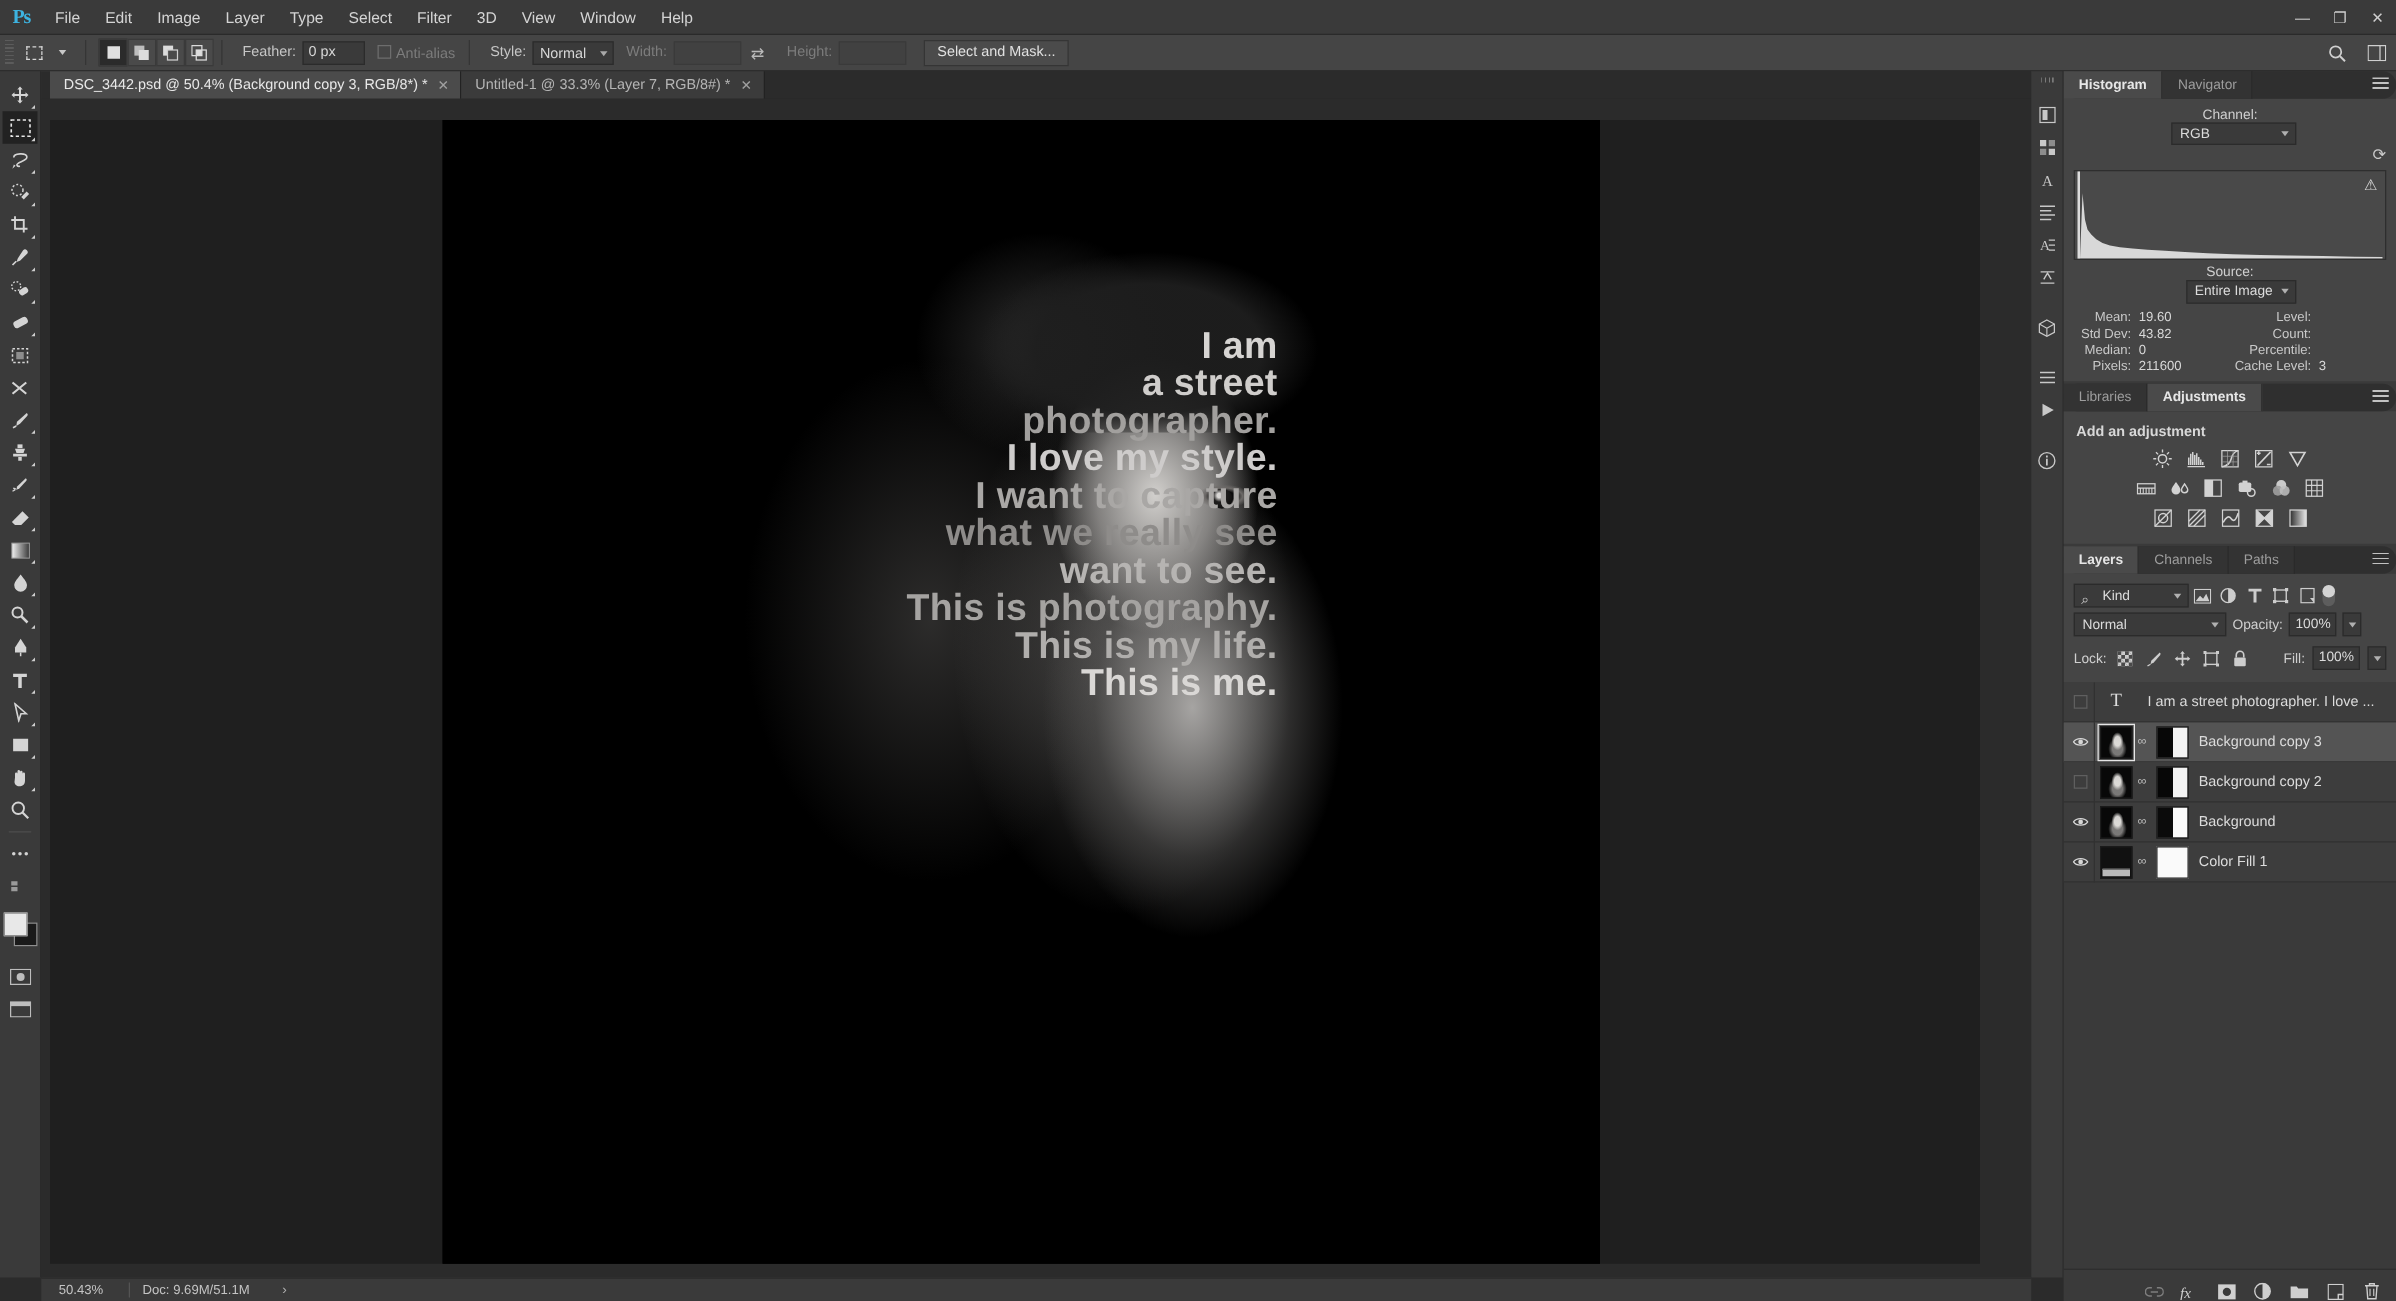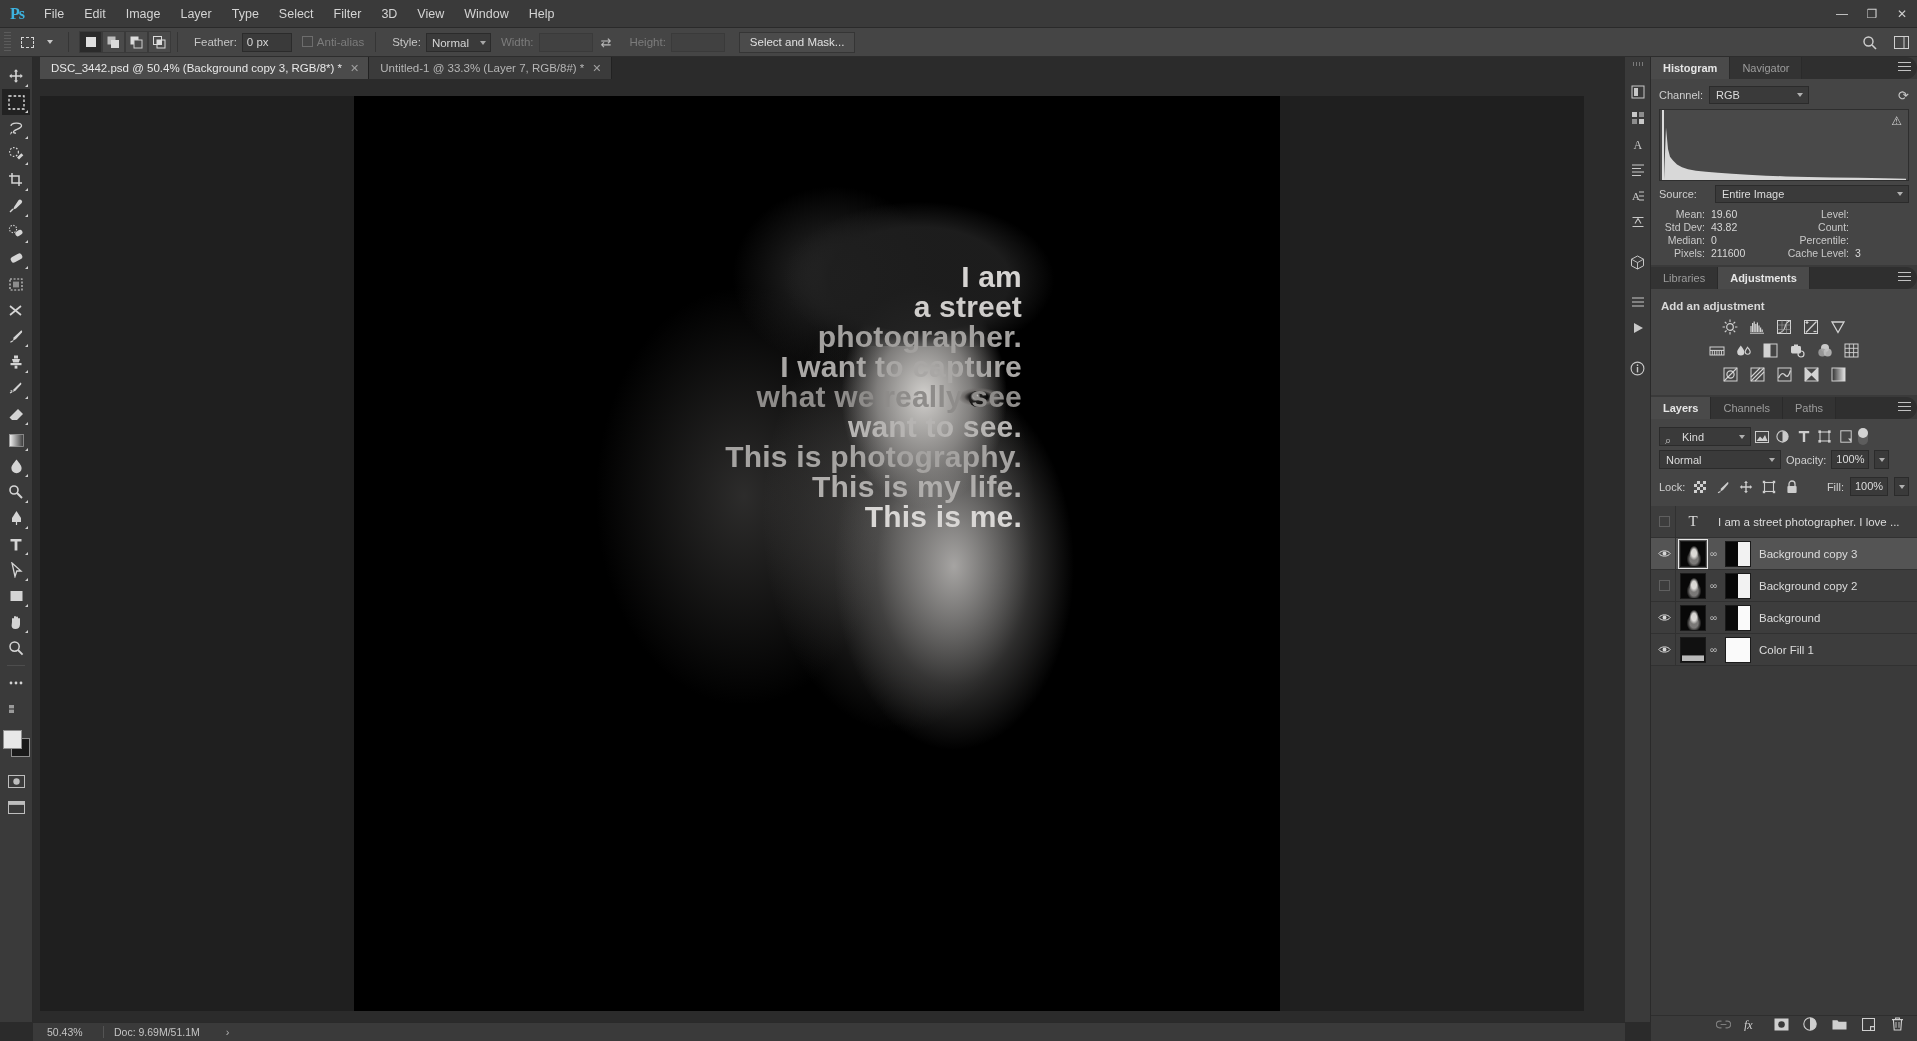--- a/index.html
+++ b/index.html
@@ -201,21 +201,21 @@
     background:#333; border-right:1px solid #2a2a2a; white-space:nowrap;
   }
   .ptab.active{ background:#4a4a4a; color:#e6e6e6; font-weight:bold; }
   .panel-menu{
     position:absolute; right:6px; top:5px; width:13px; height:11px;
     background:repeating-linear-gradient(to bottom,#c2c2c2 0 1.5px, transparent 1.5px 4px);
   }
   .panel-body{ background:#454545; padding:7px 8px 6px 8px; }
 
   
-  .row{ display:flex; align-items:center; margin-bottom:5px; }
+  .row{ display:flex; align-items:center; margin-bottom:5px;flex-direction:column; }
   .lbl{ color:#cfcfcf; font-size:11px; }
   .hist-select{
     flex:0 0 auto; background:#3a3a3a; border:1px solid #2b2b2b; color:#dcdcdc;
     font-size:11px; height:18px; line-height:17px; padding:0 18px 0 6px; width:100px;
     position:relative; margin-left:6px;
   }
   .hist-select .dd{ position:absolute; right:5px; top:6px;
      width:0;height:0;border-left:3.5px solid transparent;border-right:3.5px solid transparent;
      border-top:4px solid #b0b0b0;}
   .refresh{ margin-left:auto; color:#c9c9c9; font-size:13px; }
@@ -305,21 +305,21 @@
   .th-white{ background:#fafafa; }
   .linkico{ width:11px; text-align:center; color:#bdbdbd; font-size:10px; margin:0 2px;}
   .layer-name{ color:#dcdcdc; font-size:11.5px; margin-left:8px; white-space:nowrap; }
   .tico{ width:26px; text-align:center; color:#dcdcdc; font-size:15px;
     font-family:"Liberation Serif", serif; margin-left:4px;}
   .tname{ color:#dcdcdc; font-size:11.5px; margin-left:12px; }
 
   .layer-bottombar{
     position:absolute; left:0; bottom:0; width:266px; height:26px;
     background:#3a3a3a; border-top:1px solid #2e2e2e;
-    display:flex; align-items:flex-start; justify-content:flex-end; gap:13px; padding-right:12px;
+    display:flex; align-items:flex-end; justify-content:flex-end; gap:13px; padding-right:12px;
   }
   .lb-ico{ width:16px;height:16px; display:flex;align-items:center;justify-content:center;
     color:#c7c7c7; font-size:12px; }
   .lb-ico.dim{ color:#7e7e7e; }
 </style>
 </head>
 <body>
 
 <div class="app">
 
@@ -613,20 +613,21 @@
     <div class="doc-shell">
       <div class="artboard">
         <div class="face-img"></div>
         <div class="hair-top"></div>
         <div class="eye-dark"></div>
         <div class="eye-pupil"></div>
         <div class="poemtext">
           <span class="ln l1">I am</span>
           <span class="ln l2">a street</span>
           <span class="ln l3">photographer.</span>
+          <span class="ln l4">I love my style.</span>
           <span class="ln l5">I want to capture</span>
           <span class="ln l6">what we really see</span>
           <span class="ln l8">want to see.</span>
           <span class="ln l9">This is photography.</span>
           <span class="ln l10">This is my life.</span>
           <span class="ln l11">This is me.</span>
         </div>
       </div>
     </div>
   </div>

